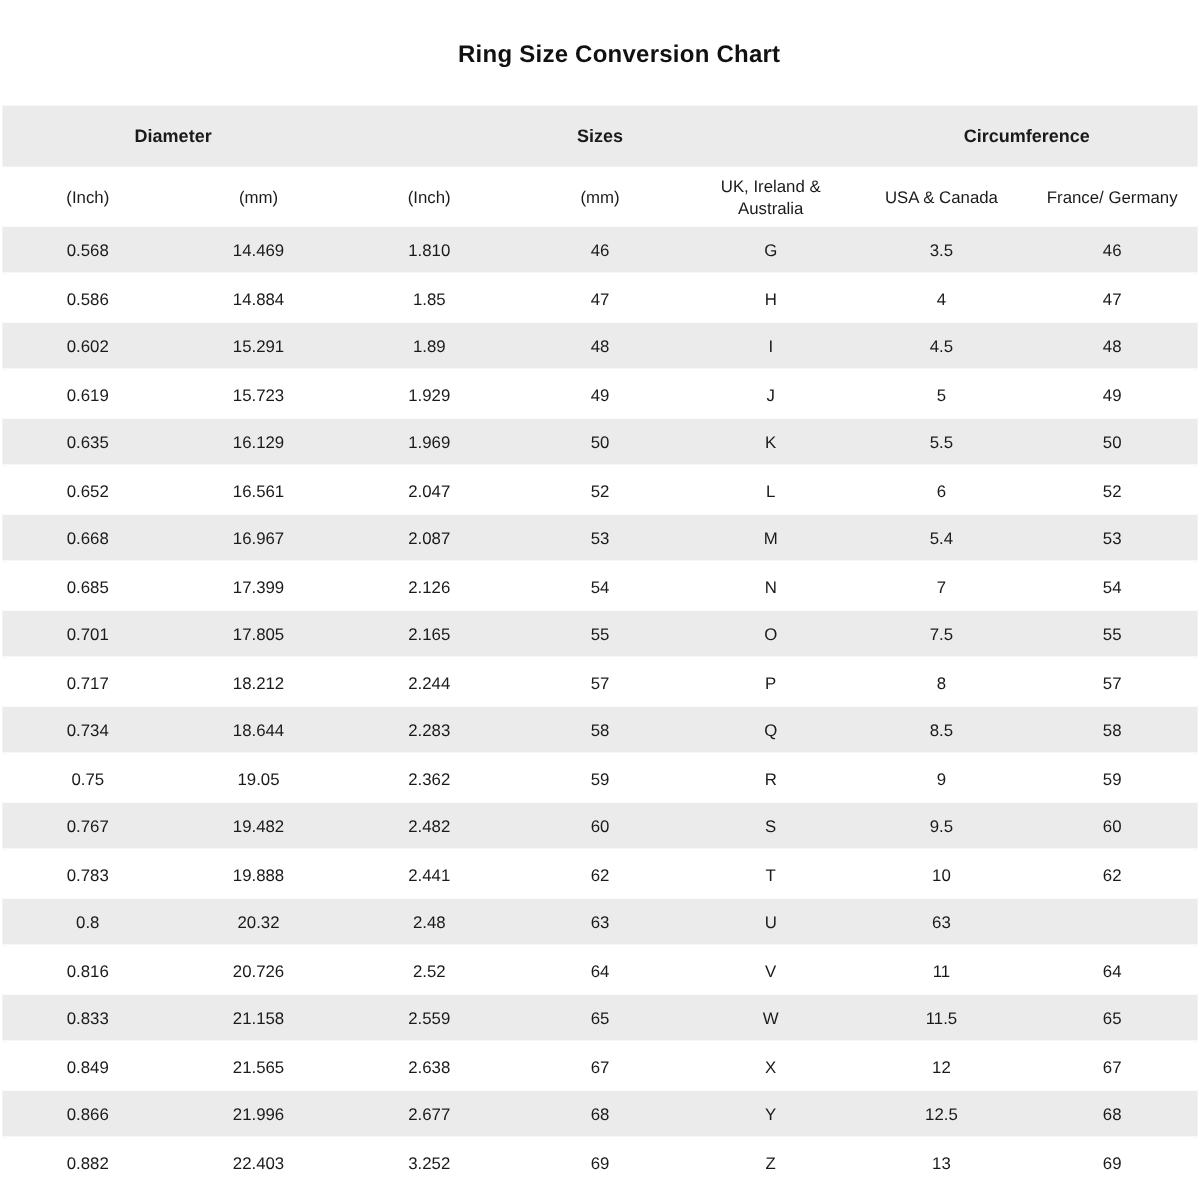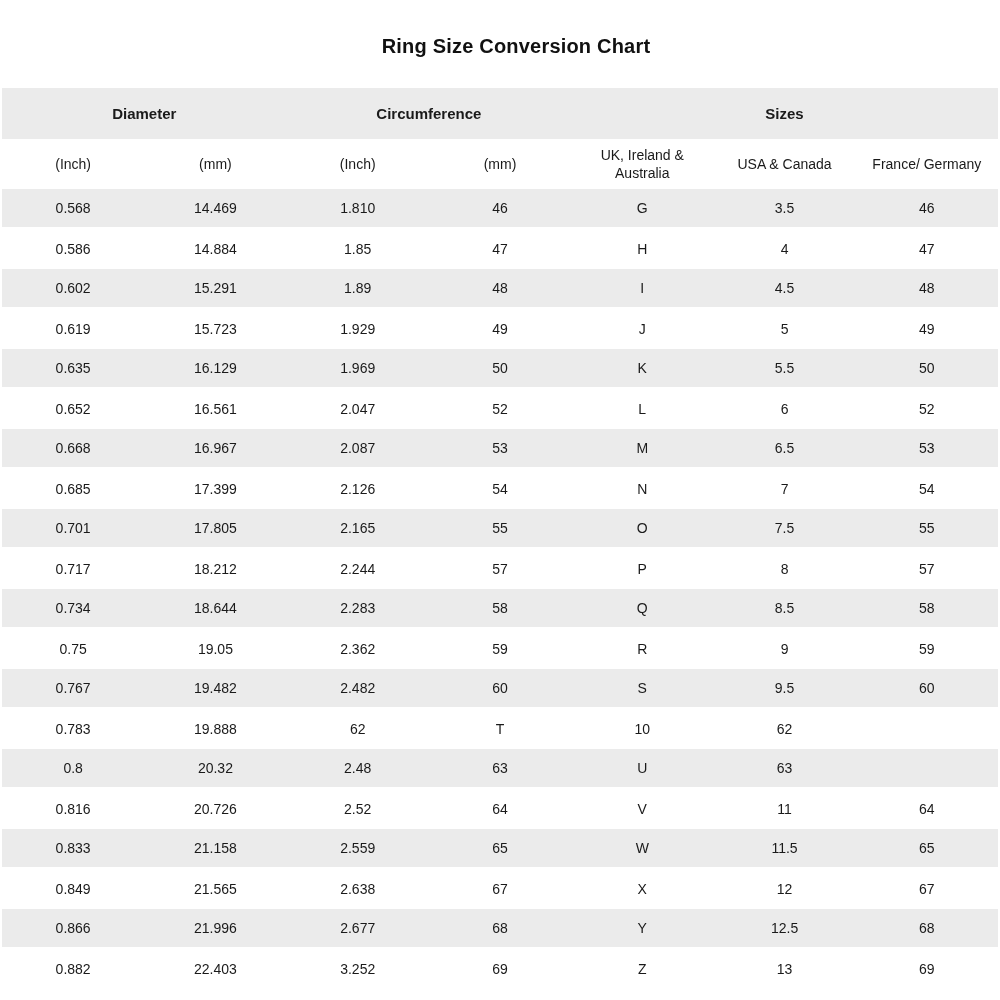--- a/index.html
+++ b/index.html
@@ -90,22 +90,22 @@
 <body>
 
 <div class="page">
 
   <h1 class="title">Ring Size Conversion Chart</h1>
 
   <div class="table">
 
     <div class="flexrow group-row">
       <div class="gcell span2">Diameter</div>
+      <div class="gcell span3">Sizes</div>
       <div class="gcell span2">Circumference</div>
-      <div class="gcell span3">Sizes</div>
     </div>
 
     <div class="flexrow sub-row">
       <div class="sub-cell">(Inch)</div>
       <div class="sub-cell">(mm)</div>
       <div class="sub-cell">(Inch)</div>
       <div class="sub-cell">(mm)</div>
       <div class="sub-cell">UK, Ireland &amp; Australia</div>
       <div class="sub-cell">USA &amp; Canada</div>
       <div class="sub-cell">France/ Germany</div>
@@ -165,21 +165,21 @@
           <div class="cell">L</div>
           <div class="cell">6</div>
           <div class="cell">52</div>
         </div>
         <div class="row odd">
           <div class="cell">0.668</div>
           <div class="cell">16.967</div>
           <div class="cell">2.087</div>
           <div class="cell">53</div>
           <div class="cell">M</div>
-          <div class="cell">6.5</div>
+          <div class="cell">5.4</div>
           <div class="cell">53</div>
         </div>
         <div class="row even">
           <div class="cell">0.685</div>
           <div class="cell">17.399</div>
           <div class="cell">2.126</div>
           <div class="cell">54</div>
           <div class="cell">N</div>
           <div class="cell">7</div>
           <div class="cell">54</div>
@@ -225,20 +225,21 @@
           <div class="cell">19.482</div>
           <div class="cell">2.482</div>
           <div class="cell">60</div>
           <div class="cell">S</div>
           <div class="cell">9.5</div>
           <div class="cell">60</div>
         </div>
         <div class="row even">
           <div class="cell">0.783</div>
           <div class="cell">19.888</div>
+          <div class="cell">2.441</div>
           <div class="cell">62</div>
           <div class="cell">T</div>
           <div class="cell">10</div>
           <div class="cell">62</div>
         </div>
         <div class="row odd">
           <div class="cell">0.8</div>
           <div class="cell">20.32</div>
           <div class="cell">2.48</div>
           <div class="cell">63</div>

